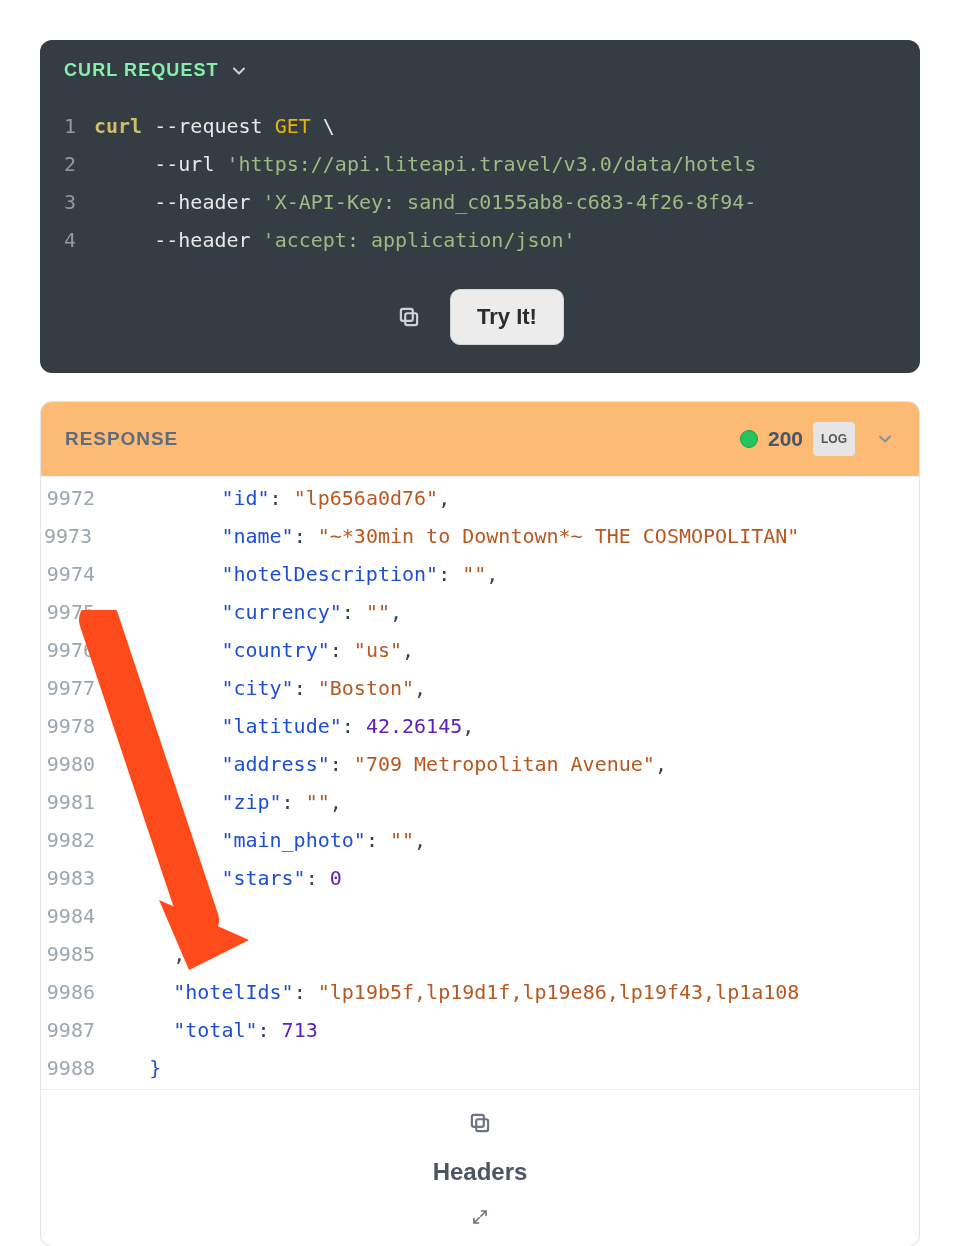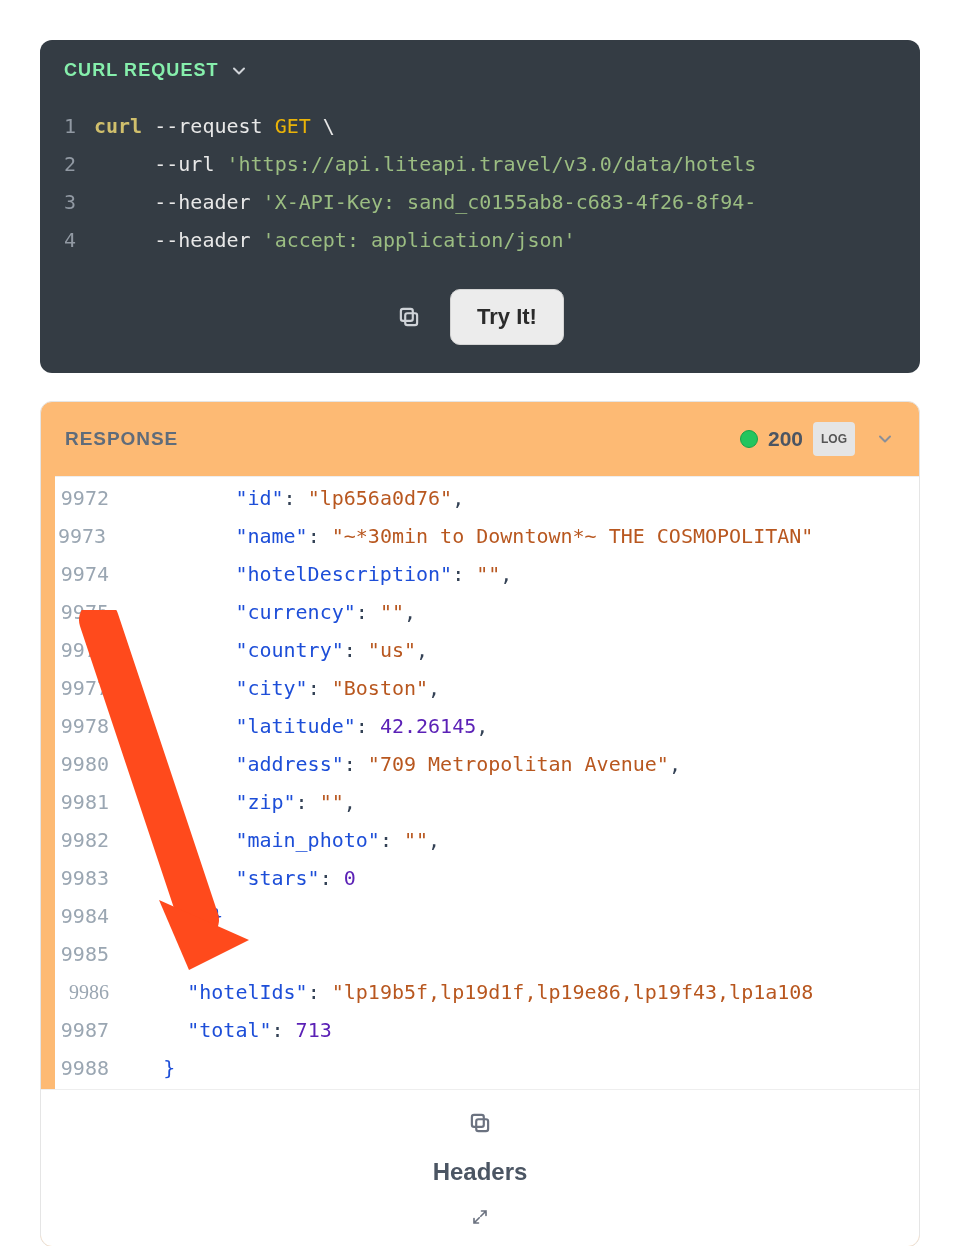--- a/index.html
+++ b/index.html
@@ -126,21 +126,20 @@
 
   .json-block {
     font-family: ui-monospace, SFMono-Regular, Menlo, Consolas, monospace;
     font-size: 20px;
     line-height: 1.9;
     background: #ffffff;
     border-top: 1px solid #eee;
     padding: 2px 0;
     overflow: hidden;
     white-space: nowrap;
-    margin-left: 14px;
   }
   .json-block .lineno { color: #9aa6b2; }
   .json-row { display: flex; }
 
   .tok-key   { color: #1d4ed8; }   
   .tok-jstr  { color: #b8571f; }   
   .tok-num   { color: #5b21b6; }   
   .tok-brace { color: #1d4ed8; }
   .tok-colon { color: #334155; }
 
@@ -274,21 +273,21 @@
       </div>
       <div class="json-row">
         <span class="lineno" style="width: 72px;">9984</span>
         <span class="code-content"><span>       </span><span class="tok-brace">}</span></span>
       </div>
       <div class="json-row">
         <span class="lineno" style="width: 72px;">9985</span>
         <span class="code-content"><span>     </span><span class="tok-colon">,</span></span>
       </div>
       <div class="json-row">
-        <span class="lineno" style="width: 72px; font-family: Liberation Serif, serif;">9986</span>
+        <span class="lineno" style="width: 72px;">9986</span>
         <span class="code-content"><span>     </span><span class="tok-key">"hotelIds"</span><span class="tok-colon">: </span><span class="tok-jstr">"lp19b5f,lp19d1f,lp19e86,lp19f43,lp1a108</span></span>
       </div>
       <div class="json-row">
         <span class="lineno" style="width: 72px;">9987</span>
         <span class="code-content"><span>     </span><span class="tok-key">"total"</span><span class="tok-colon">: </span><span class="tok-num">713</span></span>
       </div>
       <div class="json-row">
         <span class="lineno" style="width: 72px;">9988</span>
         <span class="code-content"><span>   </span><span class="tok-brace">}</span></span>
       </div>

